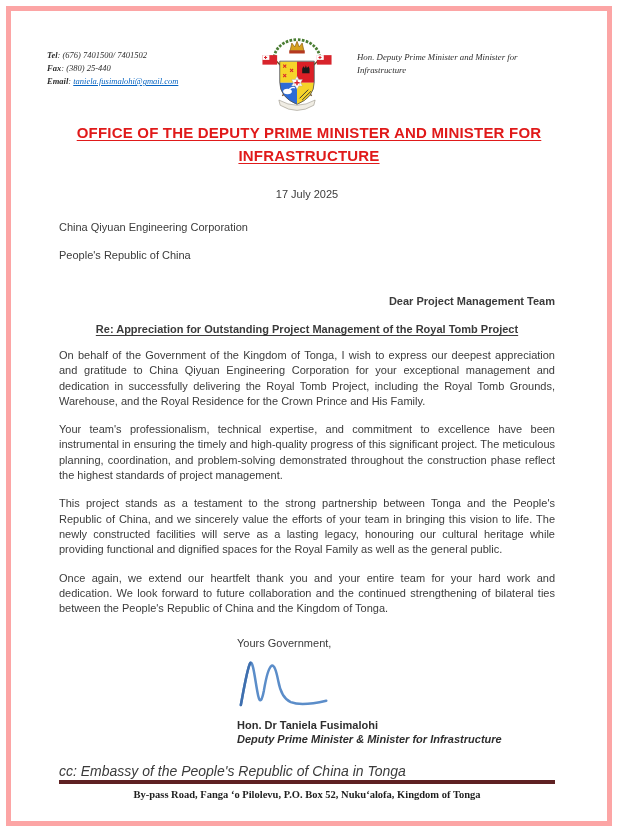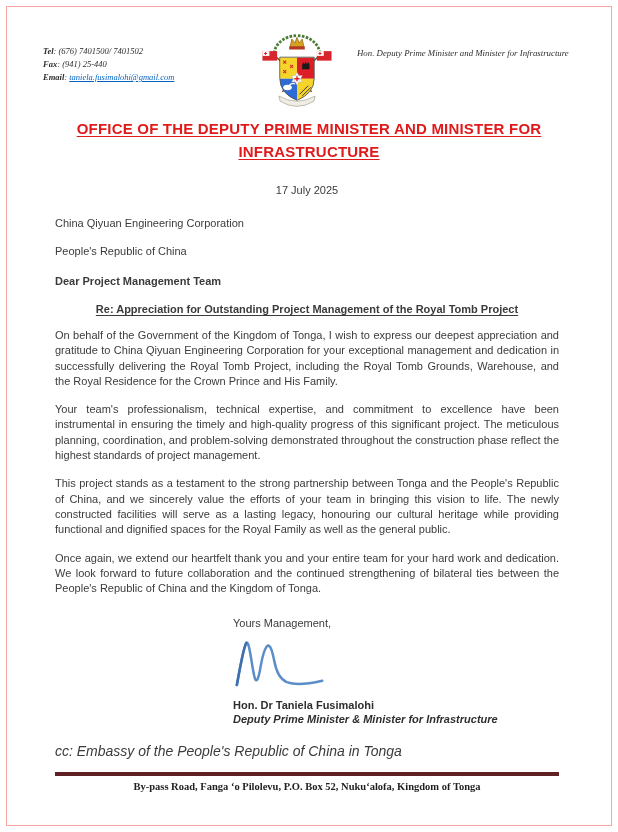--- a/index.html
+++ b/index.html
@@ -1,20 +1,20 @@
 <!DOCTYPE html>
 <html><head>
 <meta charset="utf-8">
 <style>
   * { margin:0; padding:0; box-sizing:border-box; }
   html,body { width:618px; height:832px; background:#ffffff; overflow:hidden; }
   body { font-family:"Liberation Sans", sans-serif; color:#3b3b3b; }
   .page {
     position:absolute; top:6px; left:6px; right:6px; bottom:6px;
-    border:1px solid #fca5a5; background:#fff;
+    border:5px solid #fca5a5; background:#fff;
   }
   .content { padding:0 52px 0 48px; }
 
   
   .letterhead { display:flex; align-items:flex-start; margin:26px 36px 0 36px; }
   .contact {
     flex:1; font-family:"Liberation Serif", serif; font-style:italic;
     font-size:8.5px; line-height:13px; color:#2e2e2e; padding-top:12px;
   }
   .contact b { font-weight:bold; }
@@ -31,53 +31,53 @@
     margin:8px 30px 0 30px; text-align:center;
     font-size:15px; font-weight:bold; letter-spacing:.2px;
     color:#e01a1a; text-decoration:underline;
     text-underline-offset:2px; line-height:23px;
   }
 
   
   .date-line { margin-top:21px; text-align:center; font-size:11px; color:#3b3b3b; }
   .recipient-1 { margin-top:21px; font-size:11px; }
   .recipient-2 { margin-top:16px; font-size:11px; }
-  .salutation { margin-top:18px; font-size:11px; font-weight:bold; }
+  .salutation { margin-top:34px; font-size:11px; font-weight:bold;text-align:right; }
   .subject {
     margin-top:16px; text-align:center; font-size:11px; font-weight:bold;
     text-decoration:underline; text-underline-offset:2px;
   }
   .para {
     margin-top:13px; font-size:11px; line-height:15.3px;
     text-align:justify; color:#3b3b3b;
   }
   .closing { margin-top:21px; margin-left:178px; font-size:11px; }
   .signature-wrap { margin-top:6px; margin-left:178px; height:56px; }
   .sig-name { margin-top:8px; margin-left:178px; font-size:11px; font-weight:bold; color:#2e2e2e; }
   .sig-role { margin-top:2px; margin-left:178px; font-size:11px; font-weight:bold; font-style:italic; color:#2e2e2e; }
   .cc-line { margin-top:18px; font-size:14px; font-style:italic; color:#3b3b3b; }
 
   
-  .footer { margin-top:13px; }
+  .footer { margin-top:1px; }
   .footer-bar { height:4px; background:#5f2123; }
   .footer-text {
     margin-top:5px; text-align:center;
     font-family:"Liberation Serif", serif; font-weight:bold;
     font-size:10.5px; color:#1f1f1f;
   }
 </style>
 </head>
 <body>
 
 <div class="page">
 
   <div class="letterhead">
     <div class="contact">
       <div><b>Tel</b><span>: (676) 7401500/ 7401502</span></div>
-      <div><b>Fax</b><span>: (941) 25-440</span></div>
+      <div><b>Fax</b><span>: (380) 25-440</span></div>
       <div><b>Email</b>: <a href="#">taniela.fusimalohi@gmail.com</a></div>
     </div>
 
     <div class="crest-wrap">
 
       <svg width="80" height="76" viewBox="0 0 90 88">
 
         <path d="M18,28 C18,10 34,3 45,3" fill="none" stroke="#4a7d33" stroke-width="3.2" stroke-dasharray="3 1.6"></path>
         <path d="M72,28 C72,10 56,3 45,3" fill="none" stroke="#4a7d33" stroke-width="3.2" stroke-dasharray="3 1.6"></path>
 
@@ -144,21 +144,21 @@
     <div class="recipient-2">People's Republic of China</div>
 
     <div class="salutation">Dear Project Management Team</div>
     <div class="subject">Re: Appreciation for Outstanding Project Management of the Royal Tomb Project</div>
 
     <p class="para">On behalf of the Government of the Kingdom of Tonga, I wish to express our deepest appreciation and gratitude to China Qiyuan Engineering Corporation for your exceptional management and dedication in successfully delivering the Royal Tomb Project, including the Royal Tomb Grounds, Warehouse, and the Royal Residence for the Crown Prince and His Family.</p>
     <p class="para">Your team's professionalism, technical expertise, and commitment to excellence have been instrumental in ensuring the timely and high-quality progress of this significant project. The meticulous planning, coordination, and problem-solving demonstrated throughout the construction phase reflect the highest standards of project management.</p>
     <p class="para">This project stands as a testament to the strong partnership between Tonga and the People's Republic of China, and we sincerely value the efforts of your team in bringing this vision to life. The newly constructed facilities will serve as a lasting legacy, honouring our cultural heritage while providing functional and dignified spaces for the Royal Family as well as the general public.</p>
     <p class="para">Once again, we extend our heartfelt thank you and your entire team for your hard work and dedication. We look forward to future collaboration and the continued strengthening of bilateral ties between the People's Republic of China and the Kingdom of Tonga.</p>
 
-    <div class="closing">Yours Management,</div>
+    <div class="closing">Yours Government,</div>
 
     <div class="signature-wrap">
       <svg width="96" height="54" viewBox="0 0 100 56">
         <path d="M4,52 C7,36 11,12 14,8 C17,6 19,28 22,42 C24,51 26,47 28,37 C30,25 33,13 36,11 C39,10 41,17 43,27 C45,38 49,46 56,49 C65,52.5 78,51 93,47.5" stroke="#5b8dc9" stroke-width="2.6" fill="none" stroke-linecap="round"></path>
         <path d="M4,52 C7,36 11,12 14,8" stroke="#3f6fae" stroke-width="2.6" fill="none" stroke-linecap="round"></path>
       </svg>
     </div>
 
     <div class="sig-name">Hon. Dr Taniela Fusimalohi</div>
     <div class="sig-role">Deputy Prime Minister &amp; Minister for Infrastructure</div>

